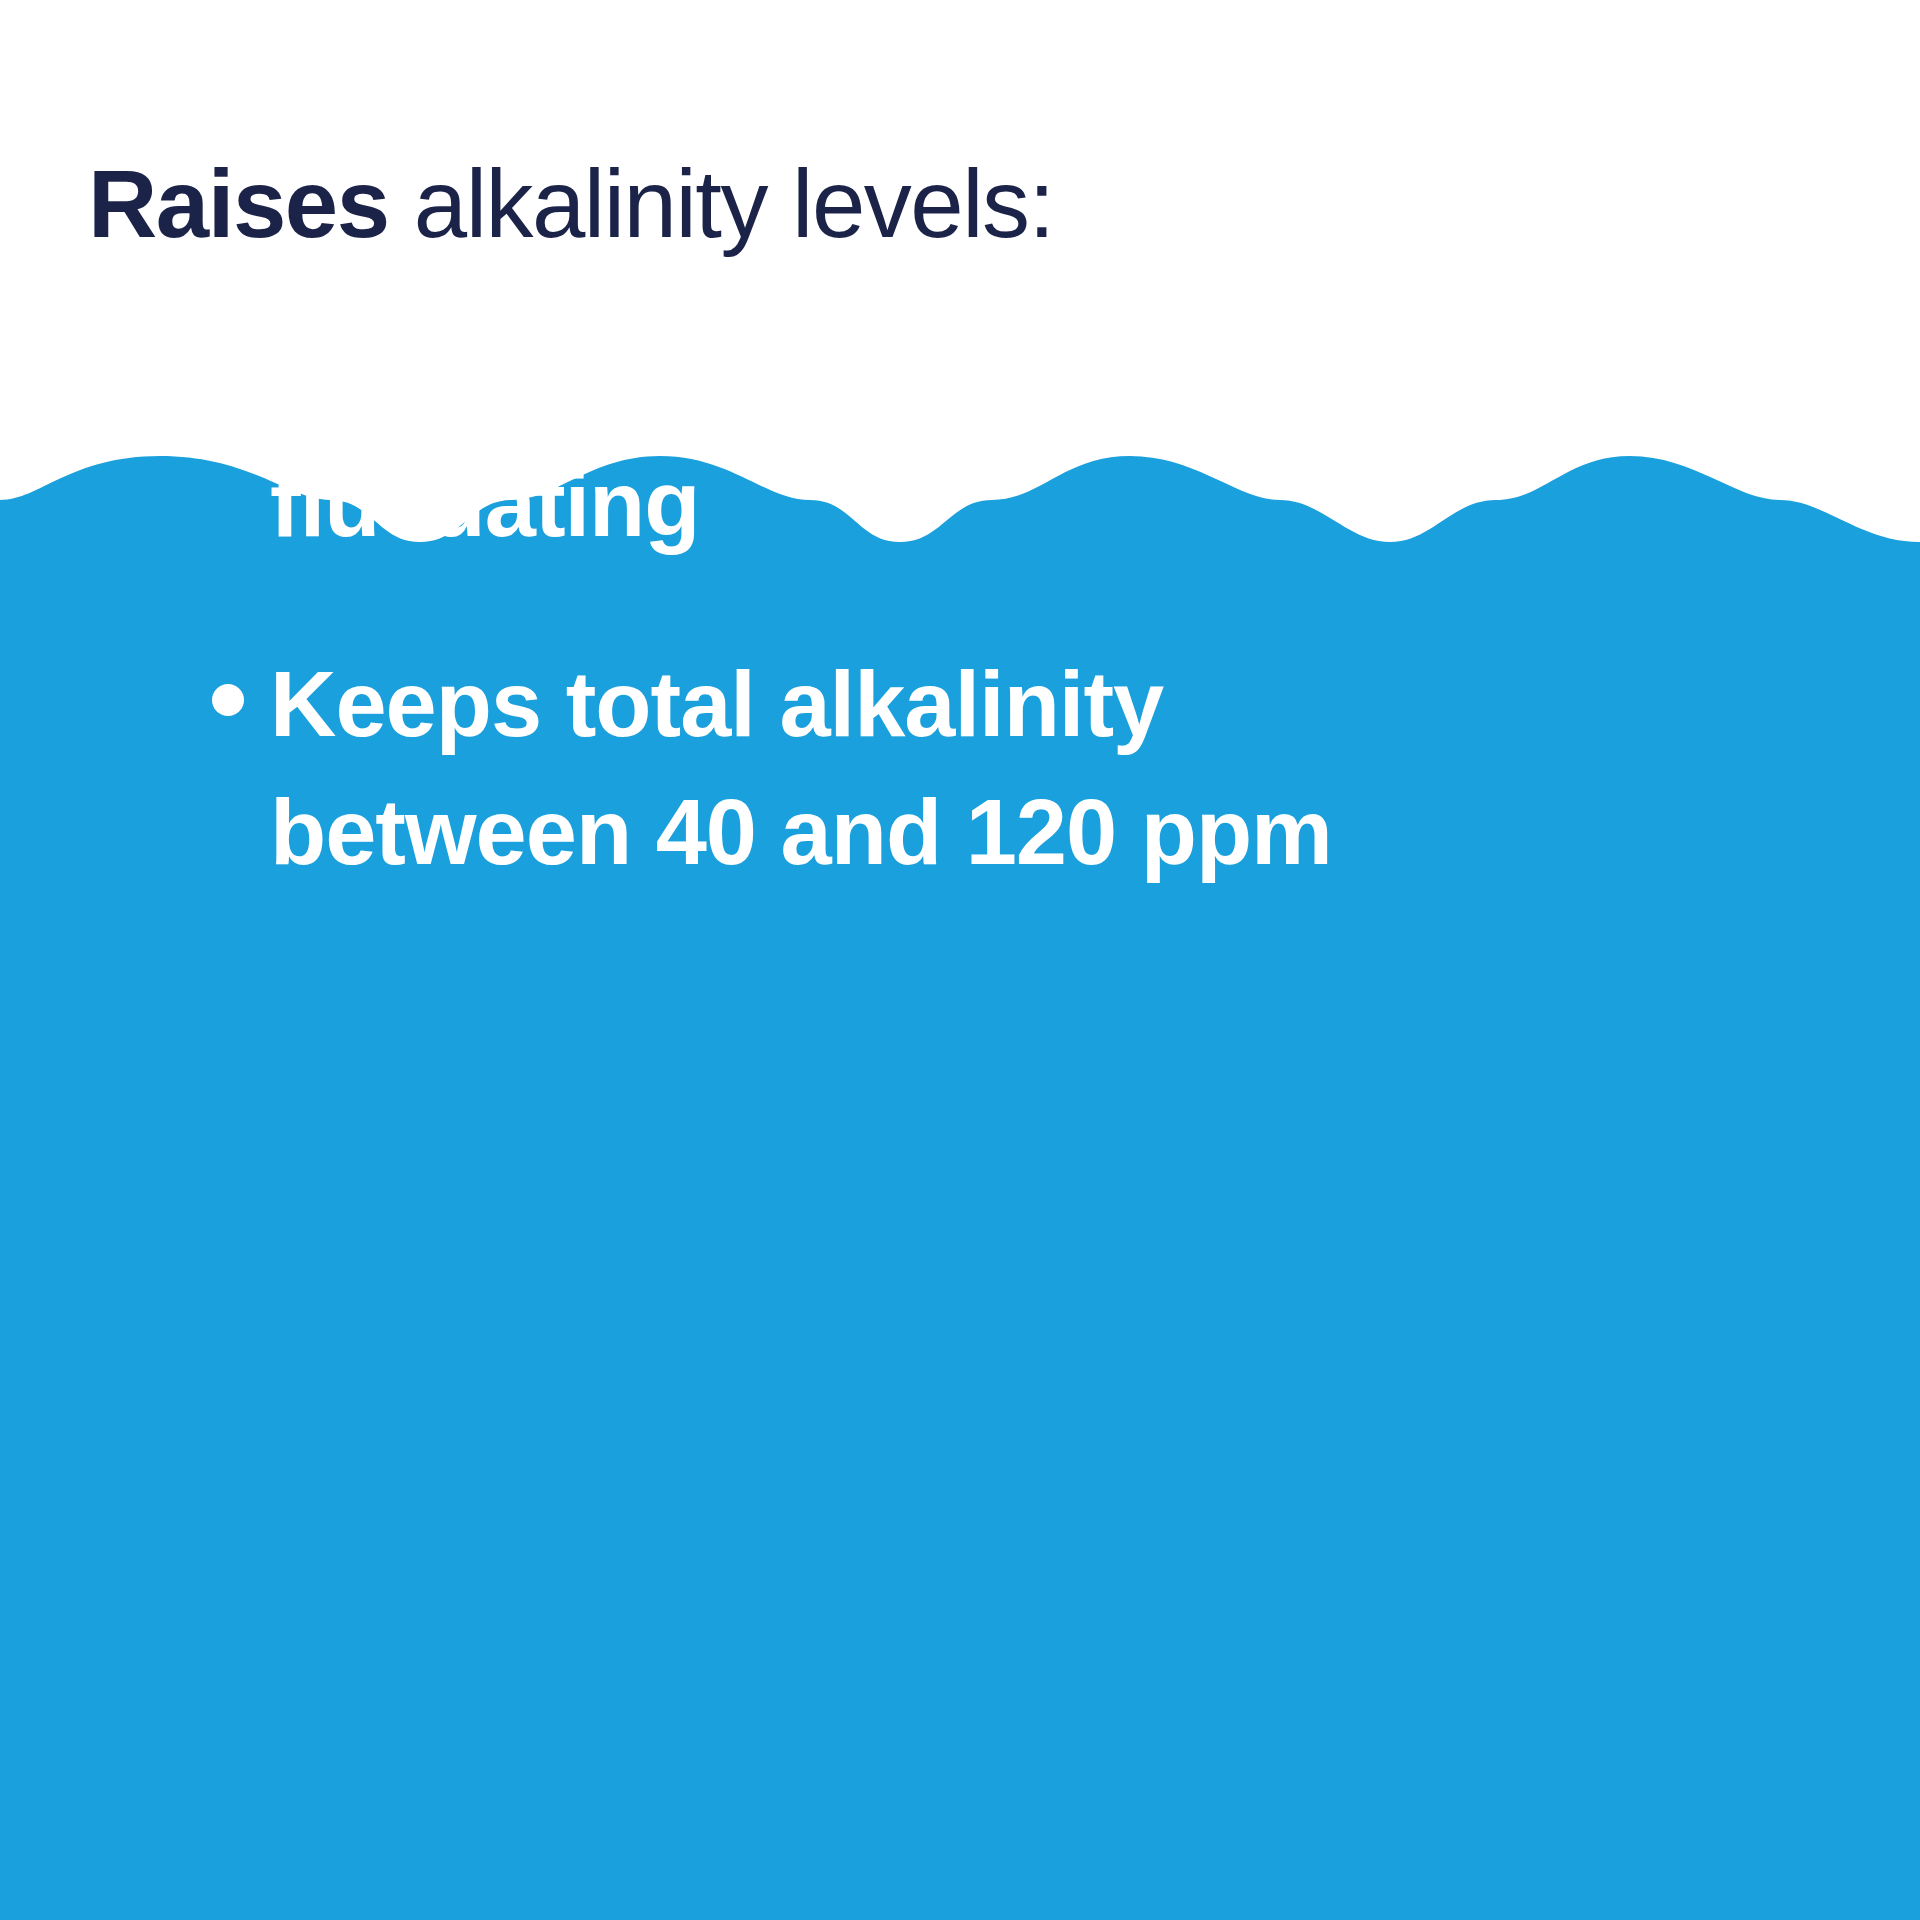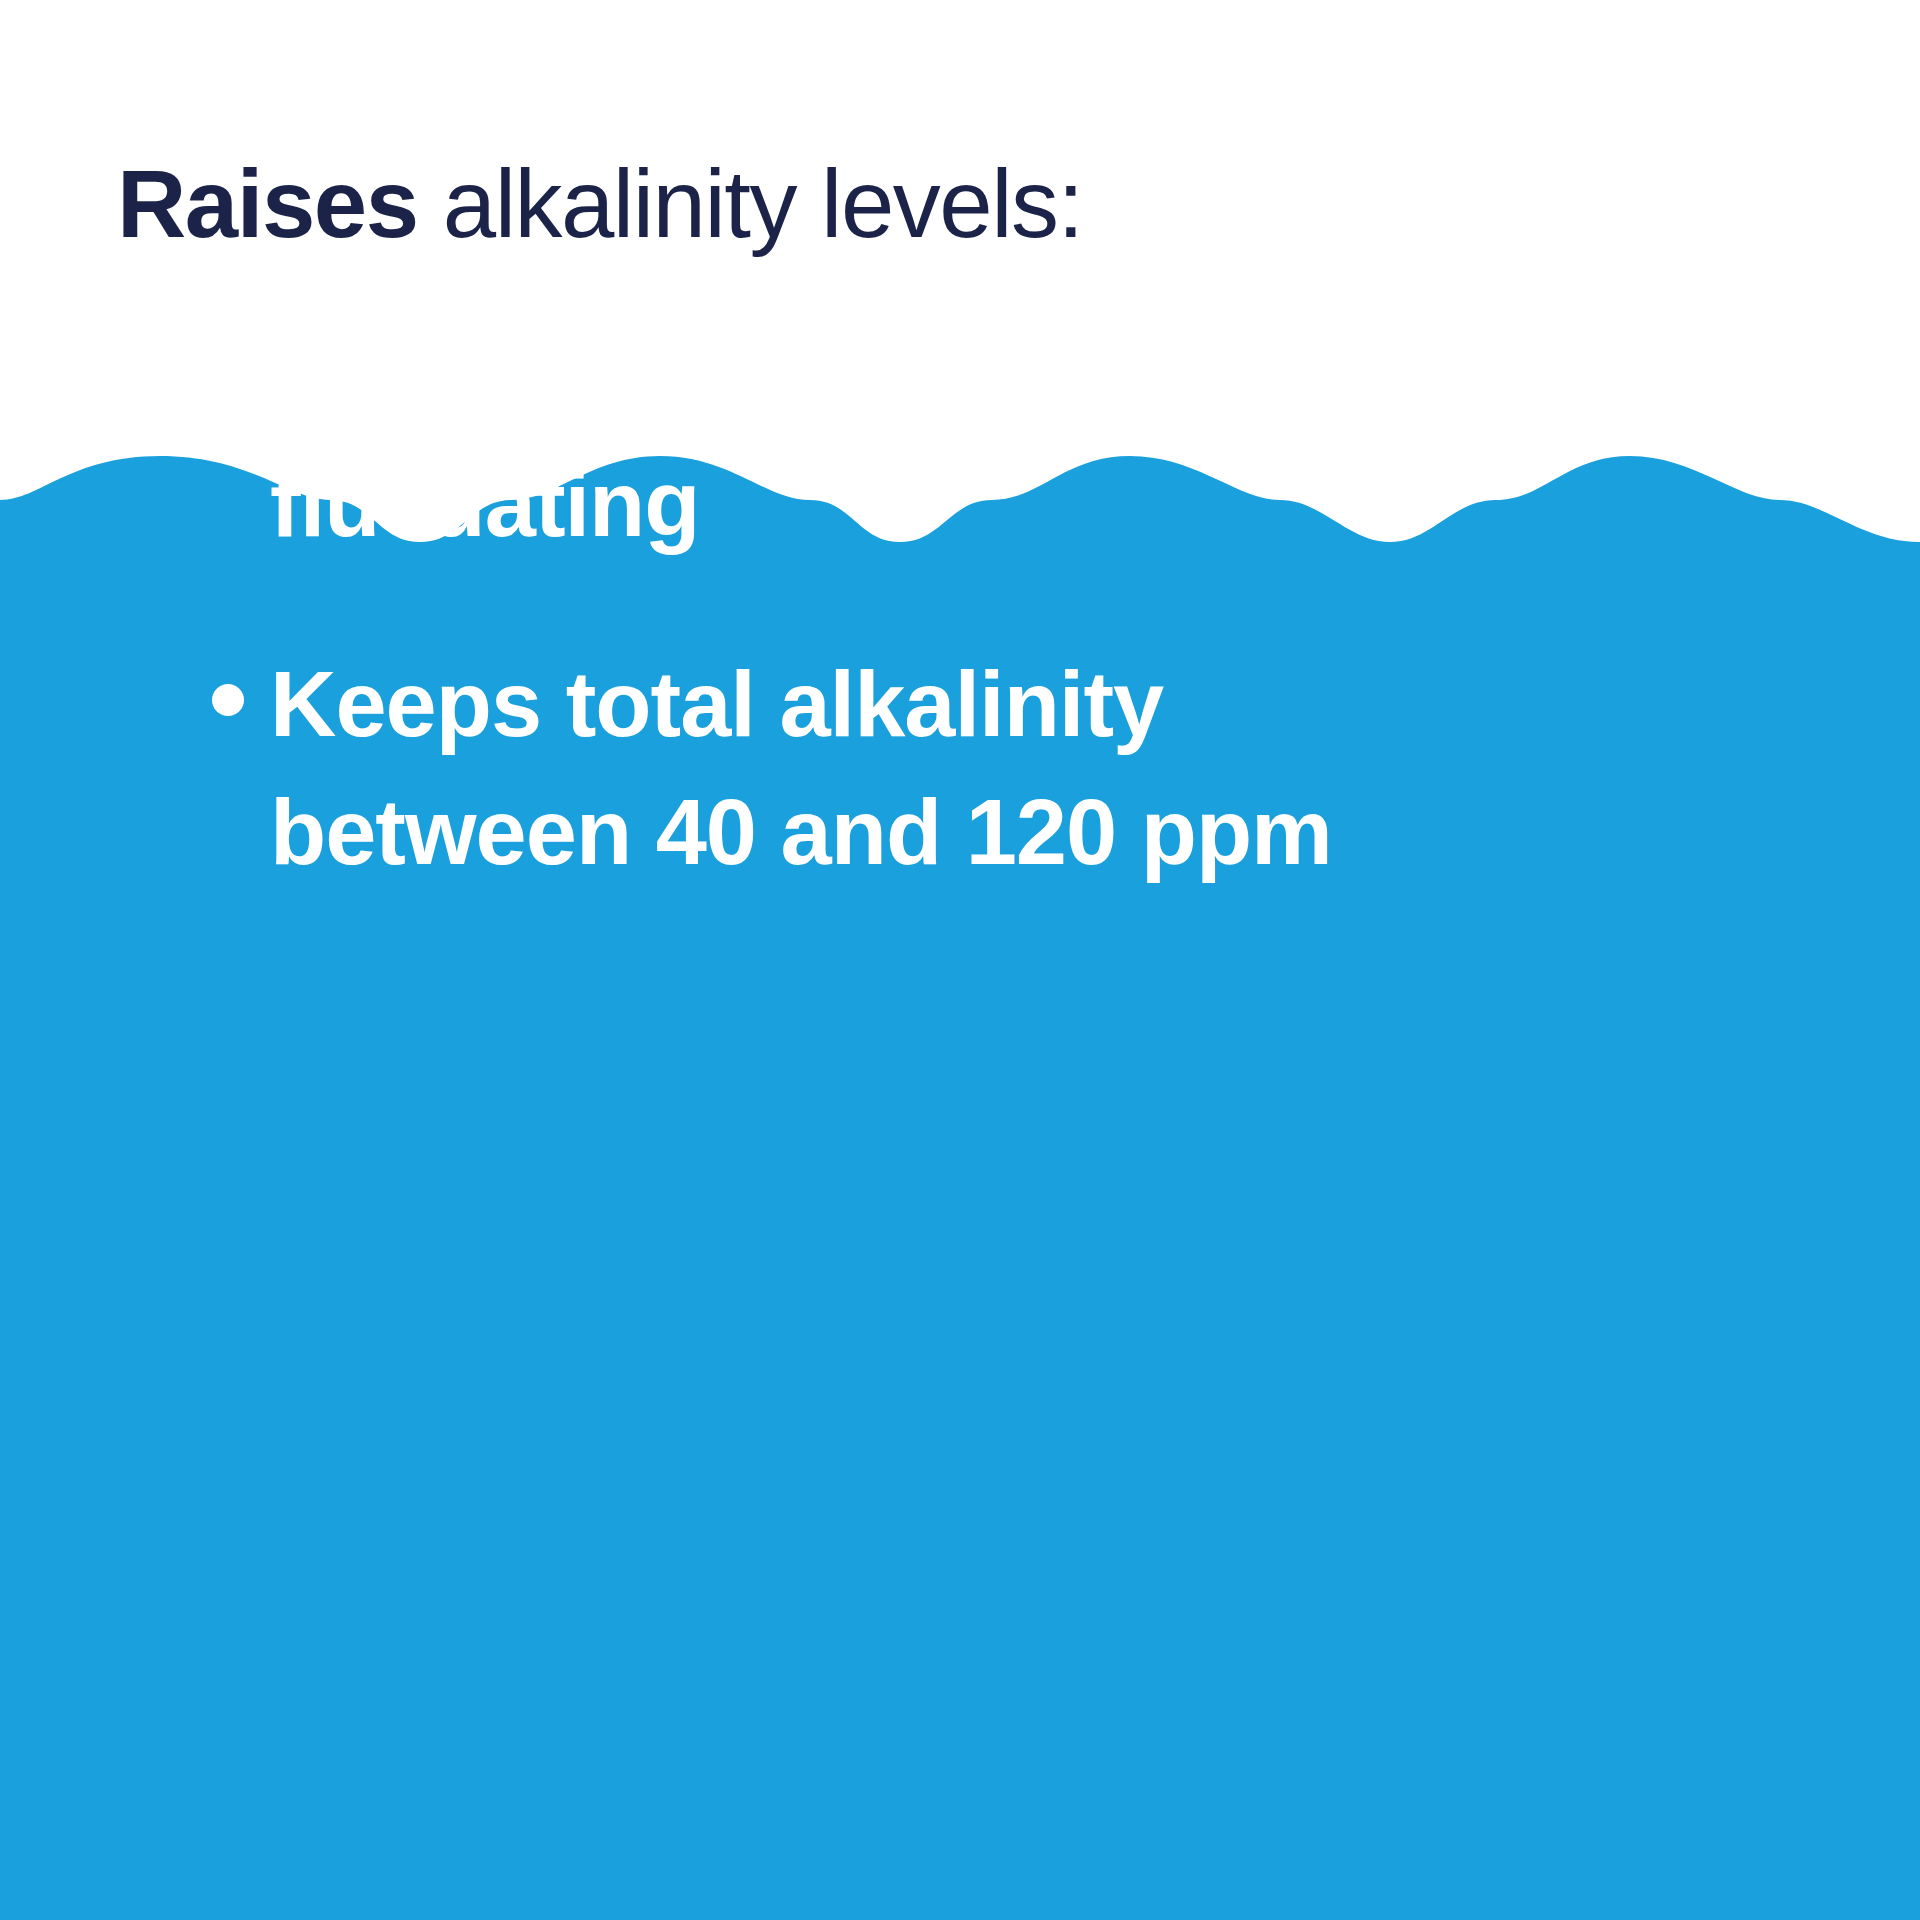--- a/index.html
+++ b/index.html
@@ -28,21 +28,20 @@
     top: 148px;
     width: 1700px;
     font-size: 96px;
     line-height: 112px;
     letter-spacing: -1.5px;
     color: #1c2349;
     white-space: nowrap;
   }
   .heading .strong {
     font-weight: 700;
-    margin-left: 29px;
   }
   .heading .light {
     font-weight: 400;
   }
 
   
   .wave-panel {
     position: absolute;
     left: 0;
     top: 360px;

